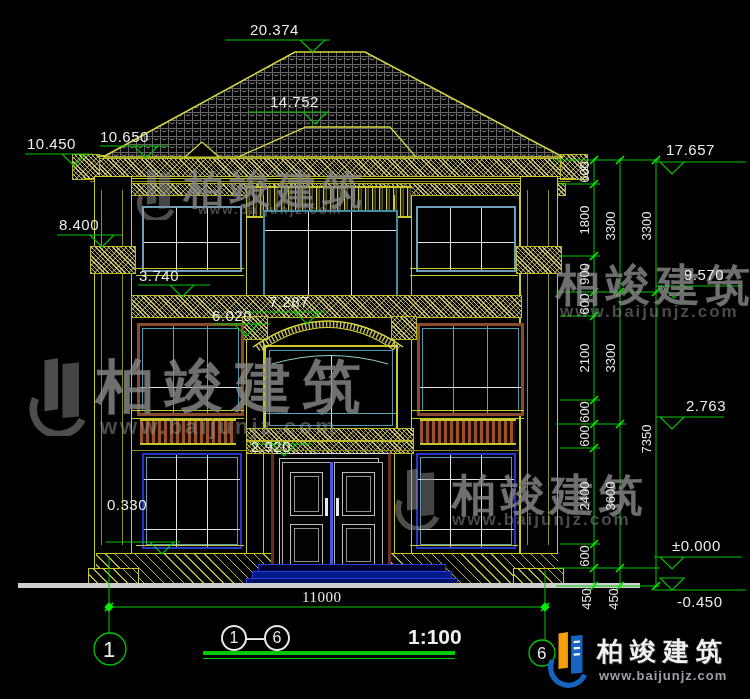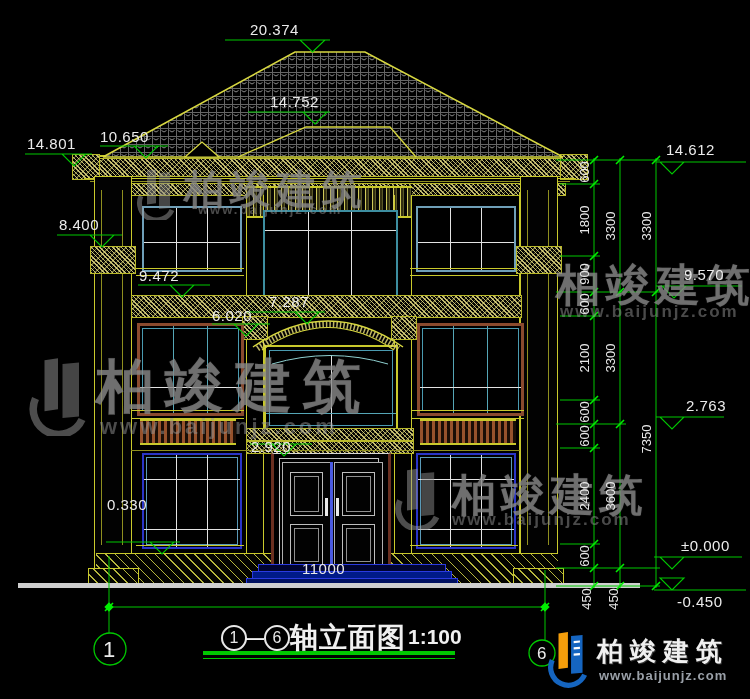--- a/index.html
+++ b/index.html
@@ -240,32 +240,32 @@
     <path d="M5 30 A17 17 0 0 0 36 44" stroke="#9a9a9a" stroke-width="5" fill="none"></path>
     <rect x="11" y="6" width="9" height="34" fill="#9a9a9a" transform="skewY(-8)"></rect>
     <rect x="23" y="9" width="11" height="36" fill="#8a8a8a" transform="skewY(-5)"></rect>
   </svg>
   <div class="wm-cjk" style="left:452px;top:466px;font-size:44px;letter-spacing:5px;">柏竣建筑</div>
   <div class="wm-url" style="left:452px;top:510px;font-size:17px;letter-spacing:2px;">www.baijunjz.com</div>
 
   <span class="lbl" style="left:250px;top:21px;">20.374</span>
   <span class="lbl" style="left:270px;top:93px;">14.752</span>
   <span class="lbl" style="left:100px;top:128px;">10.650</span>
-  <span class="lbl" style="left:27px;top:135px;">14.801</span>
+  <span class="lbl" style="left:27px;top:135px;">10.450</span>
   <span class="lbl" style="left:59px;top:216px;">8.400</span>
-  <span class="lbl" style="left:139px;top:267px;">9.472</span>
+  <span class="lbl" style="left:139px;top:267px;">3.740</span>
   <span class="lbl" style="left:269px;top:293px;">7.287</span>
   <span class="lbl" style="left:212px;top:307px;">6.020</span>
   <span class="lbl" style="left:251px;top:438px;">2.920</span>
   <span class="lbl" style="left:107px;top:496px;">0.330</span>
 
-  <span class="lbl" style="left:666px;top:141px;">14.612</span>
+  <span class="lbl" style="left:666px;top:141px;">17.657</span>
   <span class="lbl" style="left:684px;top:266px;">9.570</span>
   <span class="lbl" style="left:686px;top:397px;">2.763</span>
-  <span class="lbl" style="left:672px;top:537px;margin-left:9px;">±0.000</span>
+  <span class="lbl" style="left:672px;top:537px;">±0.000</span>
   <span class="lbl" style="left:677px;top:593px;">-0.450</span>
 
   <span class="lblv" style="left:584px;top:172px;">600</span>
   <span class="lblv" style="left:584px;top:220px;">1800</span>
   <span class="lblv" style="left:584px;top:274px;">900</span>
   <span class="lblv" style="left:584px;top:304px;">600</span>
   <span class="lblv" style="left:584px;top:358px;">2100</span>
   <span class="lblv" style="left:584px;top:412px;">600</span>
   <span class="lblv" style="left:584px;top:436px;">600</span>
   <span class="lblv" style="left:584px;top:496px;">2400</span>
@@ -273,28 +273,27 @@
   <span class="lblv" style="left:586px;top:599px;">450</span>
 
   <span class="lblv" style="left:610px;top:226px;">3300</span>
   <span class="lblv" style="left:610px;top:358px;">3300</span>
   <span class="lblv" style="left:610px;top:496px;">3600</span>
   <span class="lblv" style="left:613px;top:599px;">450</span>
 
   <span class="lblv" style="left:646px;top:226px;">3300</span>
   <span class="lblv" style="left:646px;top:439px;">7350</span>
 
-  <span class="lbl" style="left:302px;top:560px;">11000</span>
+  <span class="lbl" style="left:302px;top:589px;font-family:Liberation Serif, serif;">11000</span>
   <span class="lbl" style="left:103px;top:637px;font-size:22px;">1</span>
   <span class="lbl" style="left:537px;top:644px;font-size:17px;">6</span>
 
   <span class="tcirc" style="left:221px;top:625px;">1</span>
   <span class="ttl" style="left:246px;top:628px;font-size:18px;">—</span>
   <span class="tcirc" style="left:264px;top:625px;">6</span>
-  <span class="ttl" style="left:290px;top:619px;font-size:28px;letter-spacing:1px;">轴立面图</span>
   <span class="ttl" style="left:408px;top:625px;font-size:21px;">1:100</span>
   <div class="gline" style="left:203px;top:651px;width:252px;height:4px;"></div>
   <div class="gline" style="left:203px;top:658px;width:252px;height:1px;"></div>
 
   <svg class="abs" style="left:547px;top:624px;z-index:41;" width="46" height="66" viewBox="0 0 44 54">
     <path d="M5 30 A17 17 0 0 0 36 44" stroke="#1565c0" stroke-width="5" fill="none"></path>
     <rect x="11" y="6" width="9" height="34" fill="#f59e0b" transform="skewY(-8)"></rect>
     <rect x="23" y="9" width="11" height="36" fill="#1565c0" transform="skewY(-5)"></rect>
     <rect x="25.5" y="14" width="6" height="2" fill="#fff" transform="skewY(-5)"></rect>
     <rect x="25.5" y="20" width="6" height="2" fill="#fff" transform="skewY(-5)"></rect>

